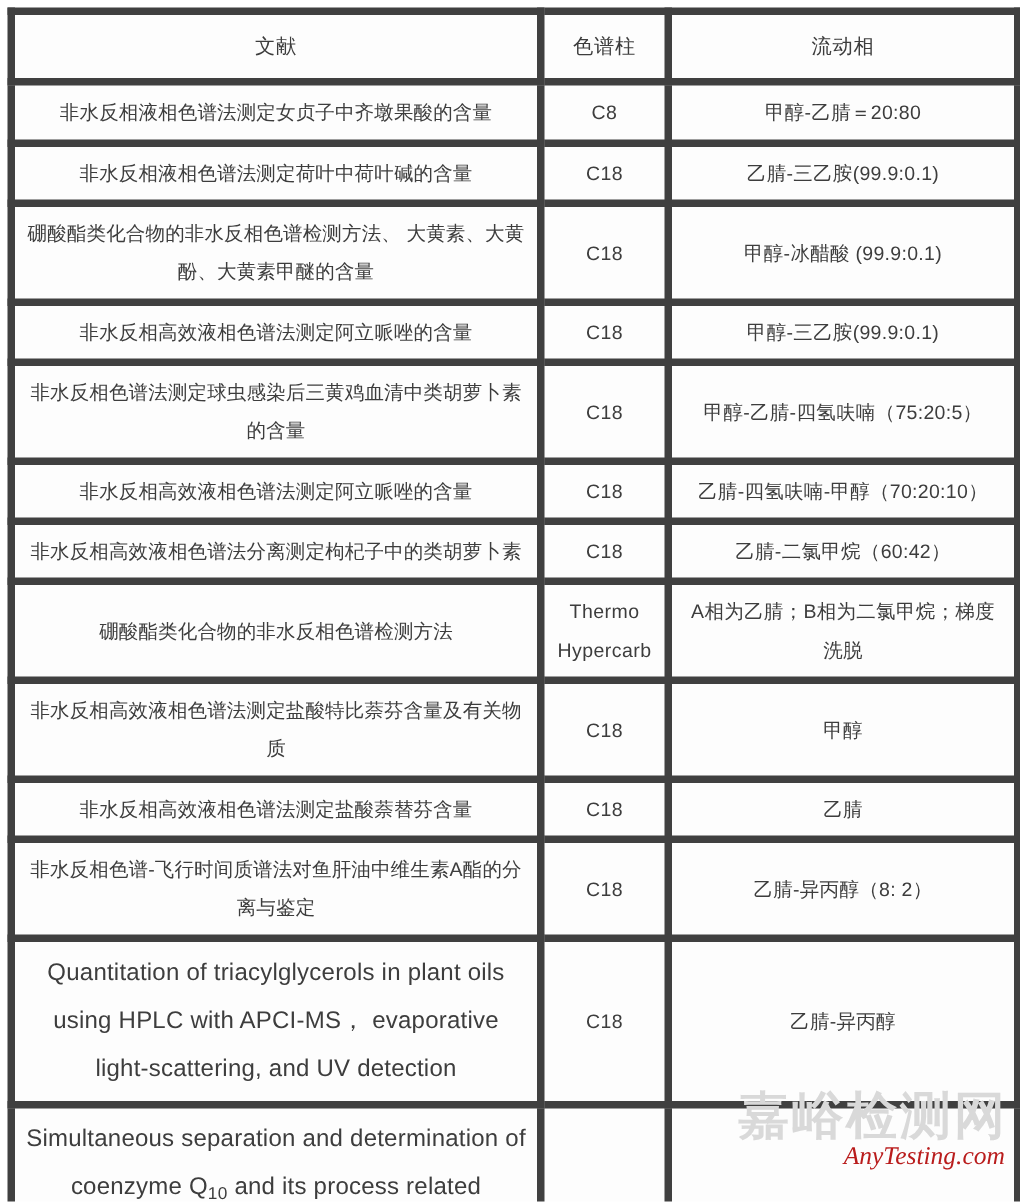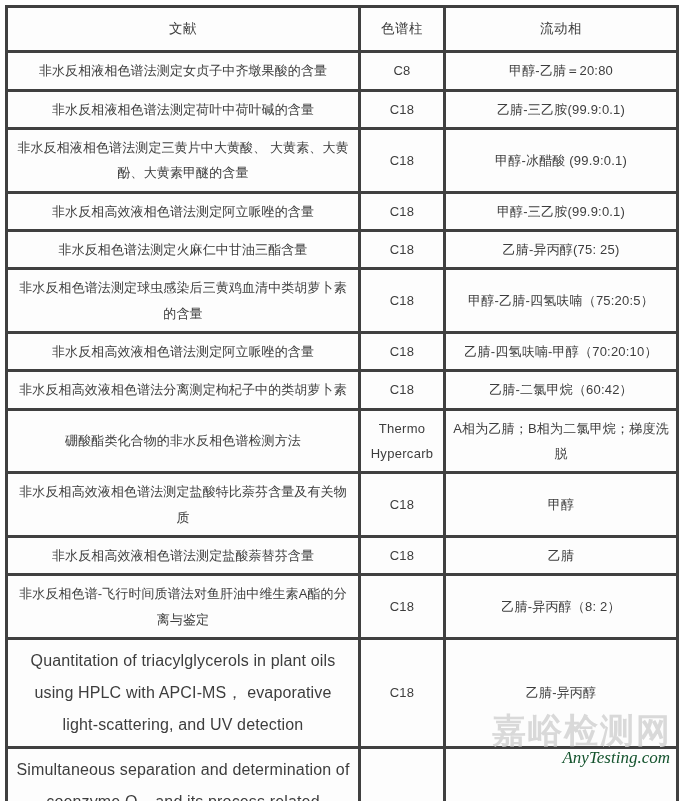--- a/index.html
+++ b/index.html
@@ -31,21 +31,21 @@
     table-layout: fixed;
     background: #fdfdfd;
   }
 
   table.doc-table col.c-ref   { width: 353px; }
   table.doc-table col.c-col   { width: 85px;  }
   table.doc-table col.c-phase { width: 233px; }
 
   table.doc-table th,
   table.doc-table td {
-    border: 3px solid #404040;
+    border: 5px solid #404040;
     text-align: center;
     vertical-align: middle;
     padding: 5px 7px;
     line-height: 1.95;
     font-weight: normal;
     color: #3d3d3d;
     background: #fdfdfd;
   }
 
   table.doc-table thead th {
@@ -77,21 +77,21 @@
   sub {
     font-size: 0.72em;
     line-height: 0;
     vertical-align: -0.28em;
   }
 
   
   #watermark {
     position: absolute;
     right: 6px;
-    bottom: 23px;
+    bottom: 10px;
     width: 208px;
     height: 70px;
     pointer-events: none;
     user-select: none;
   }
   #watermark .wm-cn {
     position: absolute;
     right: 2px;
     top: 0px;
     font-size: 34px;
@@ -99,21 +99,21 @@
     color: #d9d9d9;
     font-family: "DejaVu Sans", sans-serif;
     white-space: nowrap;
     font-weight: bold;
   }
   #watermark .wm-en {
     position: absolute;
     right: 4px;
     top: 40px;
     font-size: 17px;
-    color: #14532d;
+    color: #b91c1c;
     font-style: italic;
     font-family: "Liberation Serif", serif;
     white-space: nowrap;
   }
 </style>
 </head>
 <body>
 
 <div id="table-wrap">
   <table class="doc-table">
@@ -134,33 +134,28 @@
           <td class="ref-cell">非水反相液相色谱法测定女贞子中齐墩果酸的含量</td>
           <td class="col-cell">C8</td>
           <td class="phase-cell">甲醇-乙腈＝20:80</td>
         </tr>
         <tr>
           <td class="ref-cell">非水反相液相色谱法测定荷叶中荷叶碱的含量</td>
           <td class="col-cell">C18</td>
           <td class="phase-cell">乙腈-三乙胺(99.9:0.1)</td>
         </tr>
         <tr>
-          <td class="ref-cell">非水反相液相色谱法测定三黄片中大黄酸、 大黄素、大黄酚、大黄素甲醚的含量</td>
+          <td class="ref-cell">硼酸酯类化合物的非水反相色谱检测方法、 大黄素、大黄酚、大黄素甲醚的含量</td>
           <td class="col-cell">C18</td>
           <td class="phase-cell">甲醇-冰醋酸 (99.9:0.1)</td>
         </tr>
         <tr>
           <td class="ref-cell">非水反相高效液相色谱法测定阿立哌唑的含量</td>
           <td class="col-cell">C18</td>
           <td class="phase-cell">甲醇-三乙胺(99.9:0.1)</td>
-        </tr>
-        <tr>
-          <td class="ref-cell">非水反相色谱法测定火麻仁中甘油三酯含量</td>
-          <td class="col-cell">C18</td>
-          <td class="phase-cell">乙腈-异丙醇(75: 25)</td>
         </tr>
         <tr>
           <td class="ref-cell">非水反相色谱法测定球虫感染后三黄鸡血清中类胡萝卜素的含量</td>
           <td class="col-cell">C18</td>
           <td class="phase-cell">甲醇-乙腈-四氢呋喃（75:20:5）</td>
         </tr>
         <tr>
           <td class="ref-cell">非水反相高效液相色谱法测定阿立哌唑的含量</td>
           <td class="col-cell">C18</td>
           <td class="phase-cell">乙腈-四氢呋喃-甲醇（70:20:10）</td>

